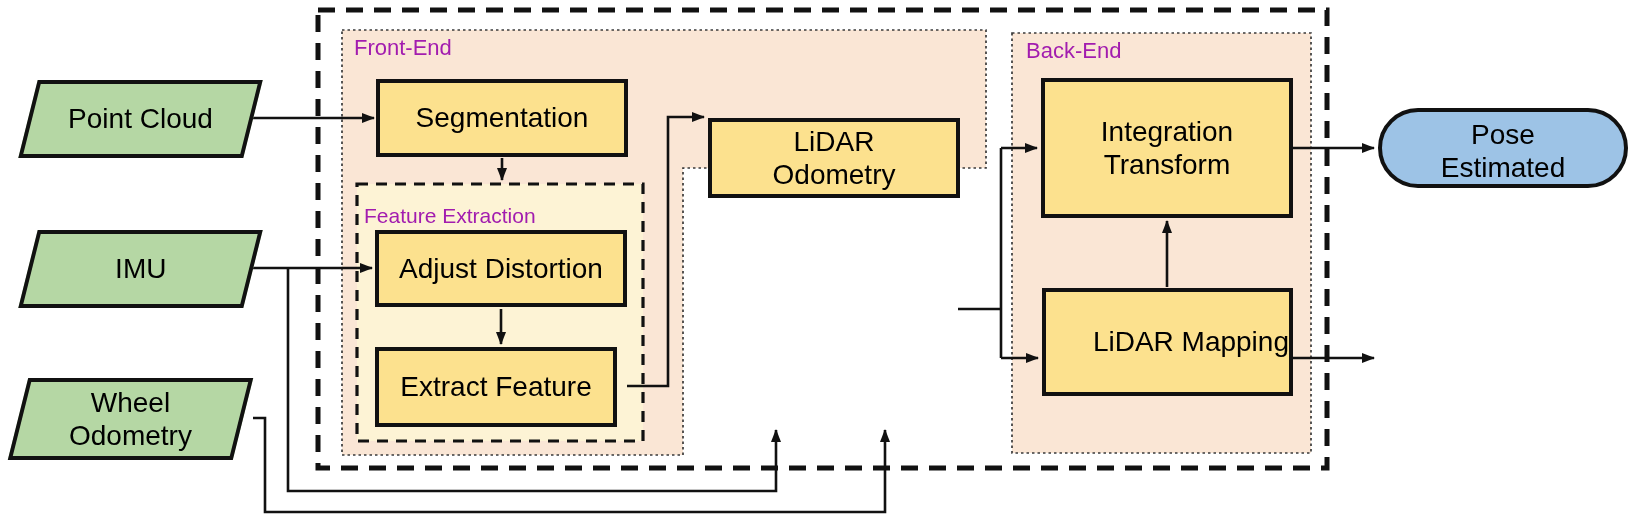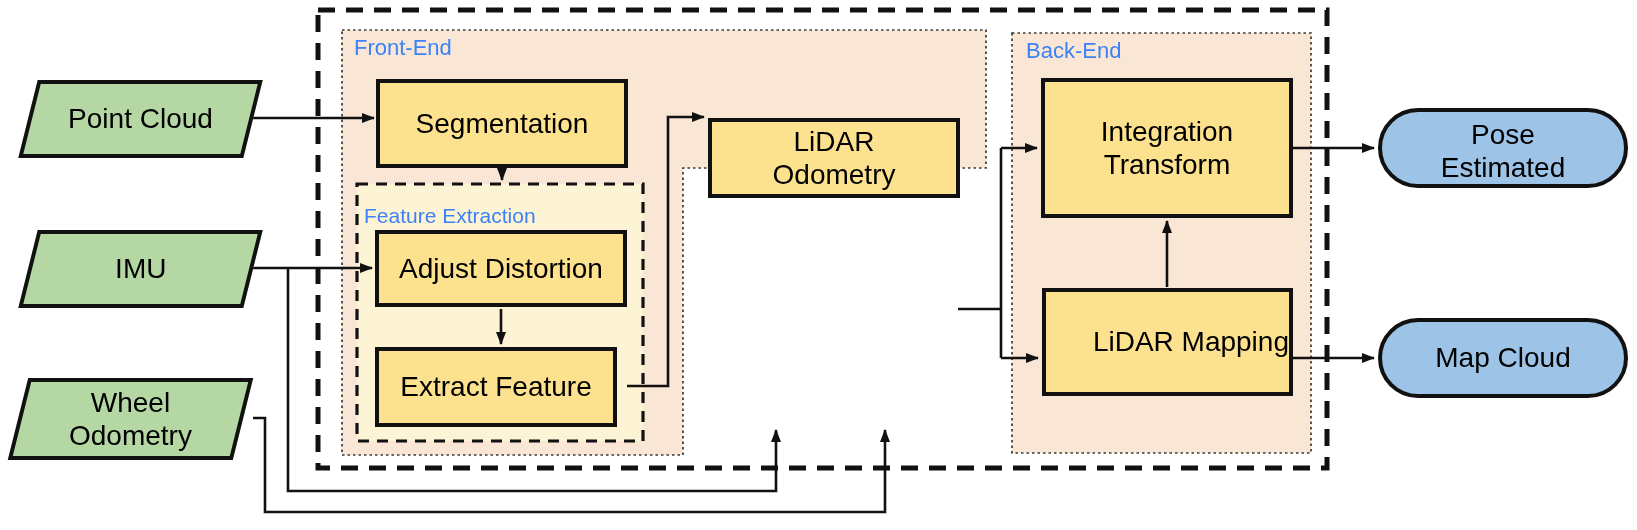--- a/index.html
+++ b/index.html
@@ -20,21 +20,21 @@
   .node, .input, .output {
     position:absolute; box-sizing:border-box;
     display:flex; flex-direction:column; align-items:center; justify-content:center;
     text-align:center; font-size:28px; line-height:1.18; color:#000;
   }
   .node   { background:var(--node-fill);   border:4px solid #111; }
   .input  { background:var(--input-fill);  border:4px solid #111; transform:skewX(-14deg); }
   .input .unskew { transform:skewX(14deg); }
   .output { background:var(--output-fill); border:4px solid #111; border-radius:42px; }
   .ekf-text { font-size:33px; }
-  .region-label { position:absolute; font-size:22px; color:#3b82f6; white-space:nowrap; }
+  .region-label { position:absolute; font-size:22px; color:#a21caf; white-space:nowrap; }
   .fe-label { font-size:21px; }
 </style>
 </head>
 <body>
 
 <div class="stage">
 
   <svg class="layer" width="1637" height="530" viewBox="0 0 1637 530">
     <defs>
       <marker id="ah" markerWidth="15" markerHeight="12" refX="12" refY="5" orient="auto" markerUnits="userSpaceOnUse">
@@ -74,21 +74,21 @@
   <div class="input" style="left:28px; top:230px; width:225px; height:78px;">
     <span class="unskew">IMU</span>
   </div>
   <div class="input" style="left:18px; top:378px; width:225px; height:82px;">
     <span class="unskew">
       <span style="display:block;">Wheel</span>
       <span style="display:block;">Odometry</span>
     </span>
   </div>
 
-  <div class="node" style="left:376px; top:79px; width:252px; height:89px;">
+  <div class="node" style="left:376px; top:79px; width:252px; height:78px;">
     <span>Segmentation</span>
   </div>
   <div class="node" style="left:375px; top:230px; width:252px; height:77px;">
     <span>Adjust Distortion</span>
   </div>
   <div class="node" style="left:375px; top:347px; width:242px; height:80px;">
     <span>Extract Feature</span>
   </div>
   <div class="node" style="left:708px; top:78px; width:252px; height:80px;margin-top:40px;">
     <span style="display:block;">LiDAR</span>
@@ -99,17 +99,14 @@
     <span style="display:block;">Transform</span>
   </div>
   <div class="node" style="left:1042px; top:288px; width:251px; height:108px;align-items:flex-end;">
     <span>LiDAR Mapping</span>
   </div>
 
   <div class="output" style="left:1378px; top:108px; width:250px; height:80px;justify-content:flex-end;">
     <span style="display:block;">Pose</span>
     <span style="display:block;">Estimated</span>
   </div>
-  <div class="output" style="left:1378px; top:318px; width:250px; height:80px;">
-    <span>Map Cloud</span>
-  </div>
 
 </div>
 
 </body></html>

